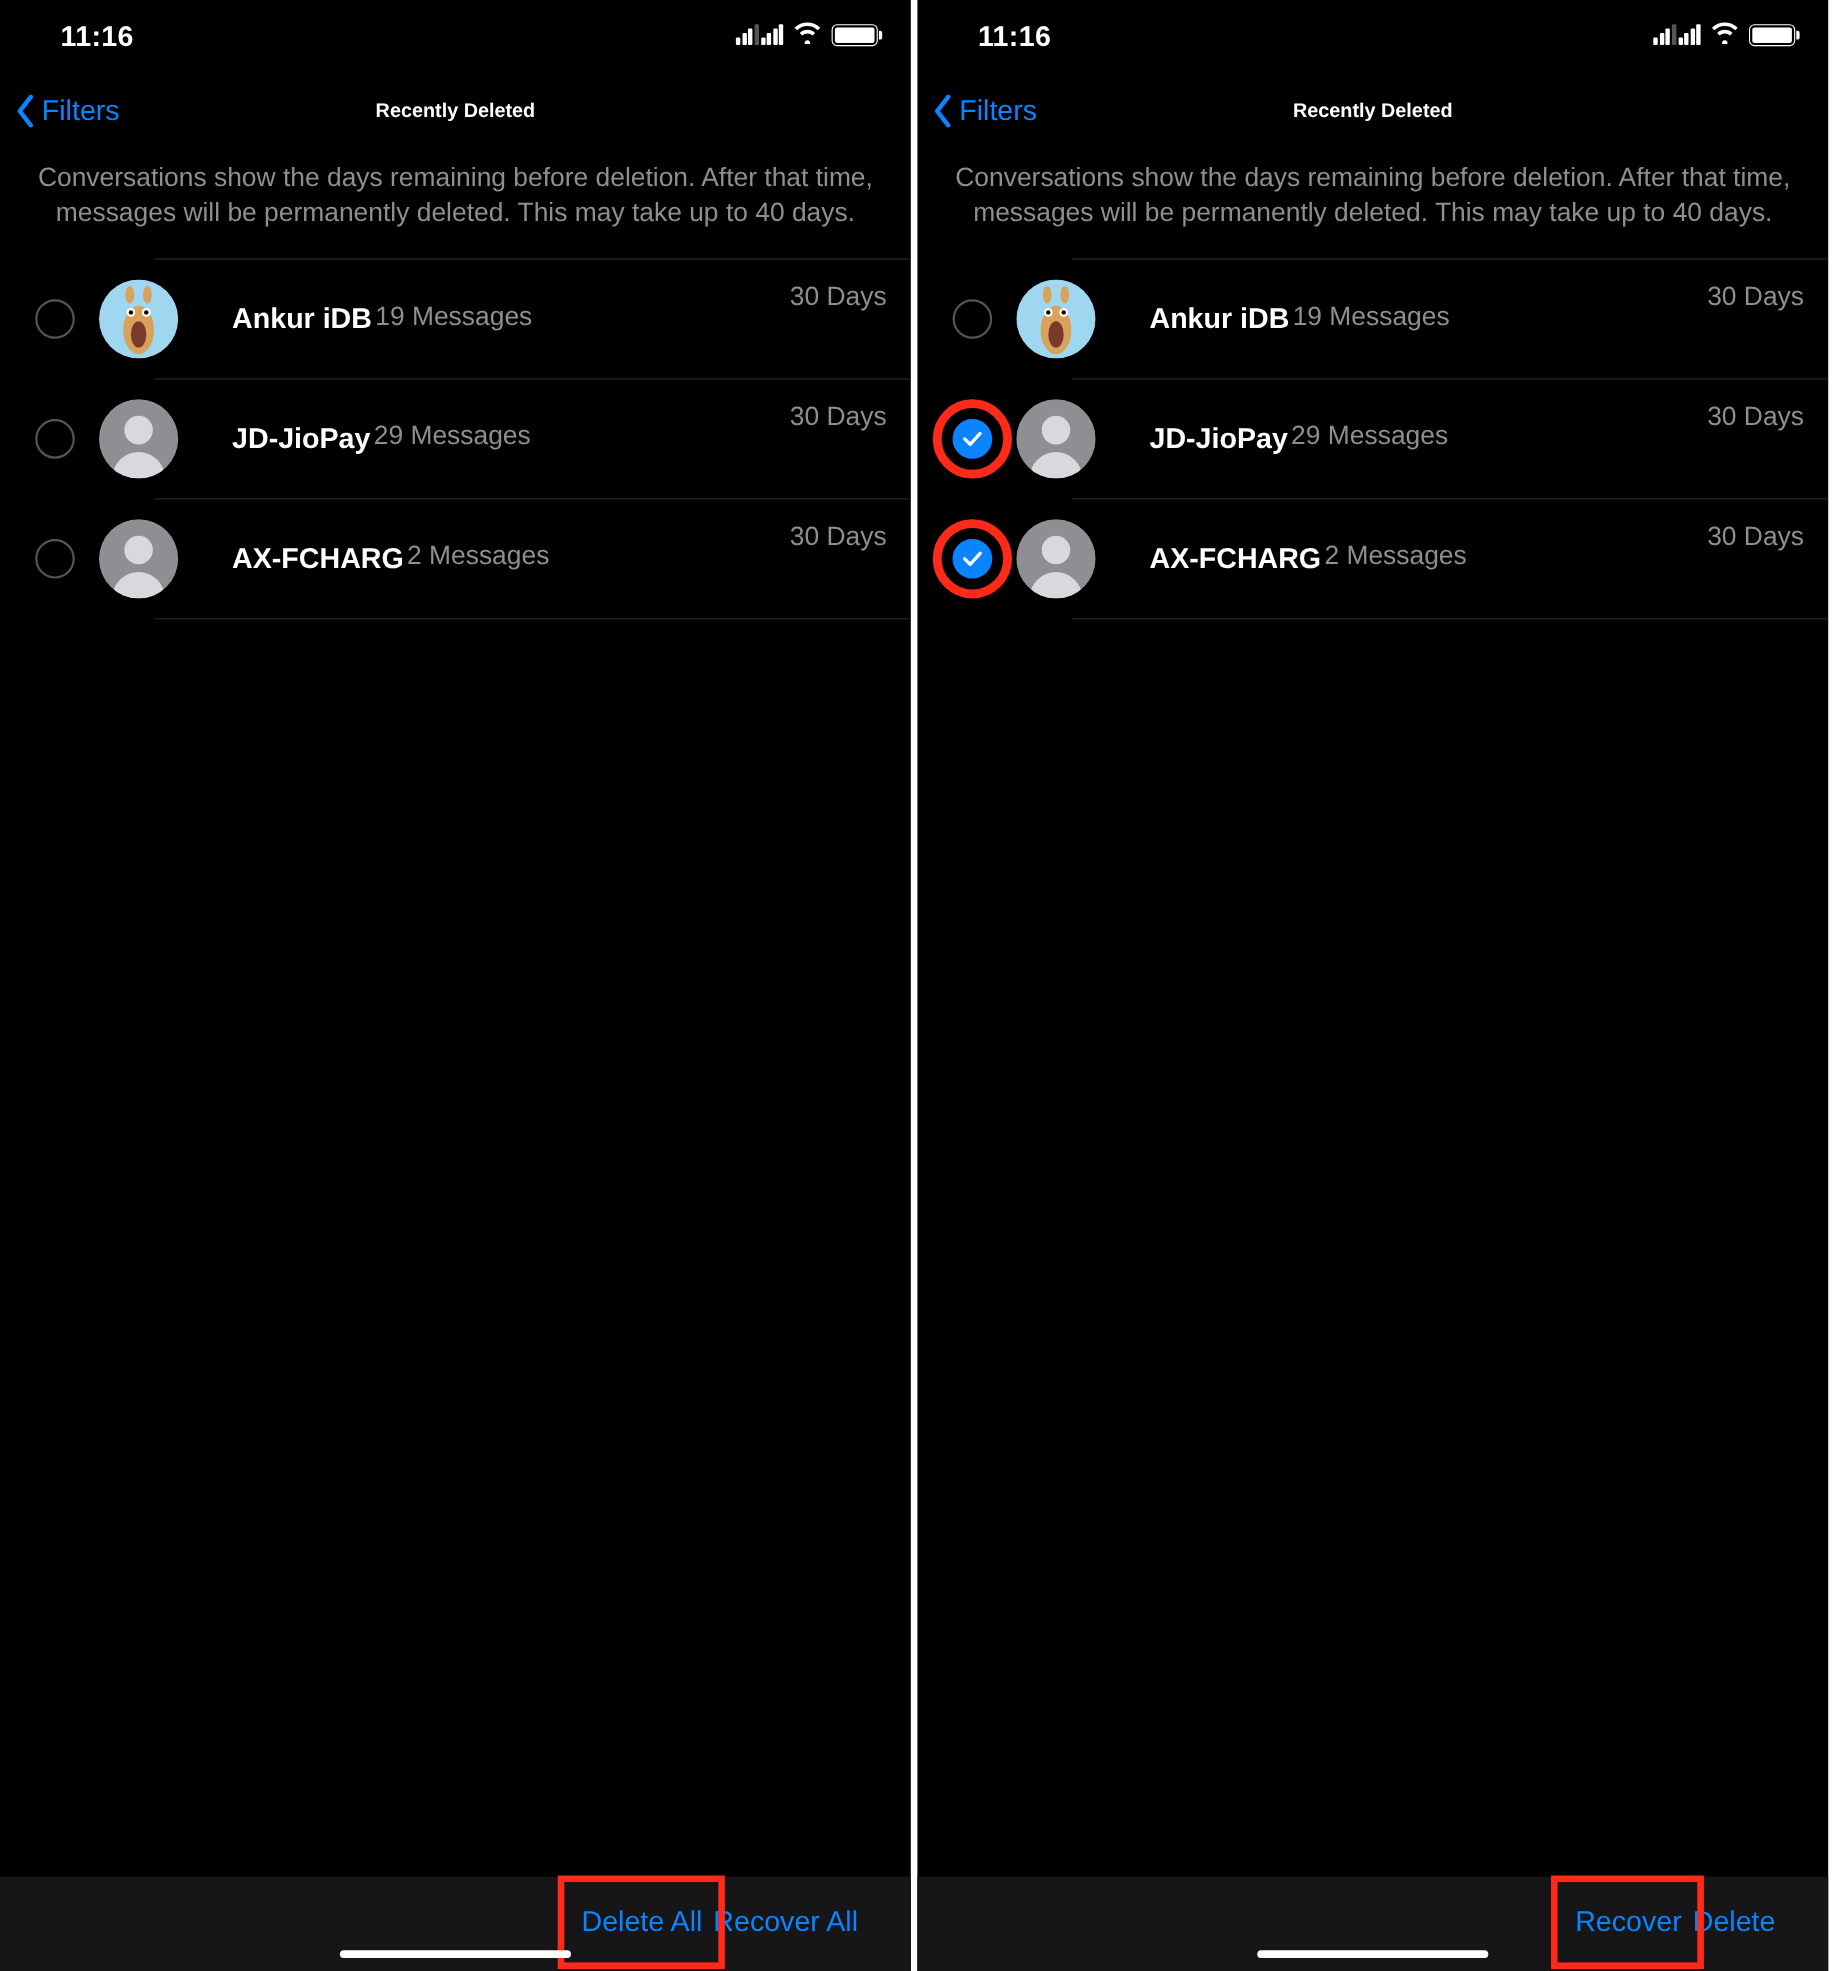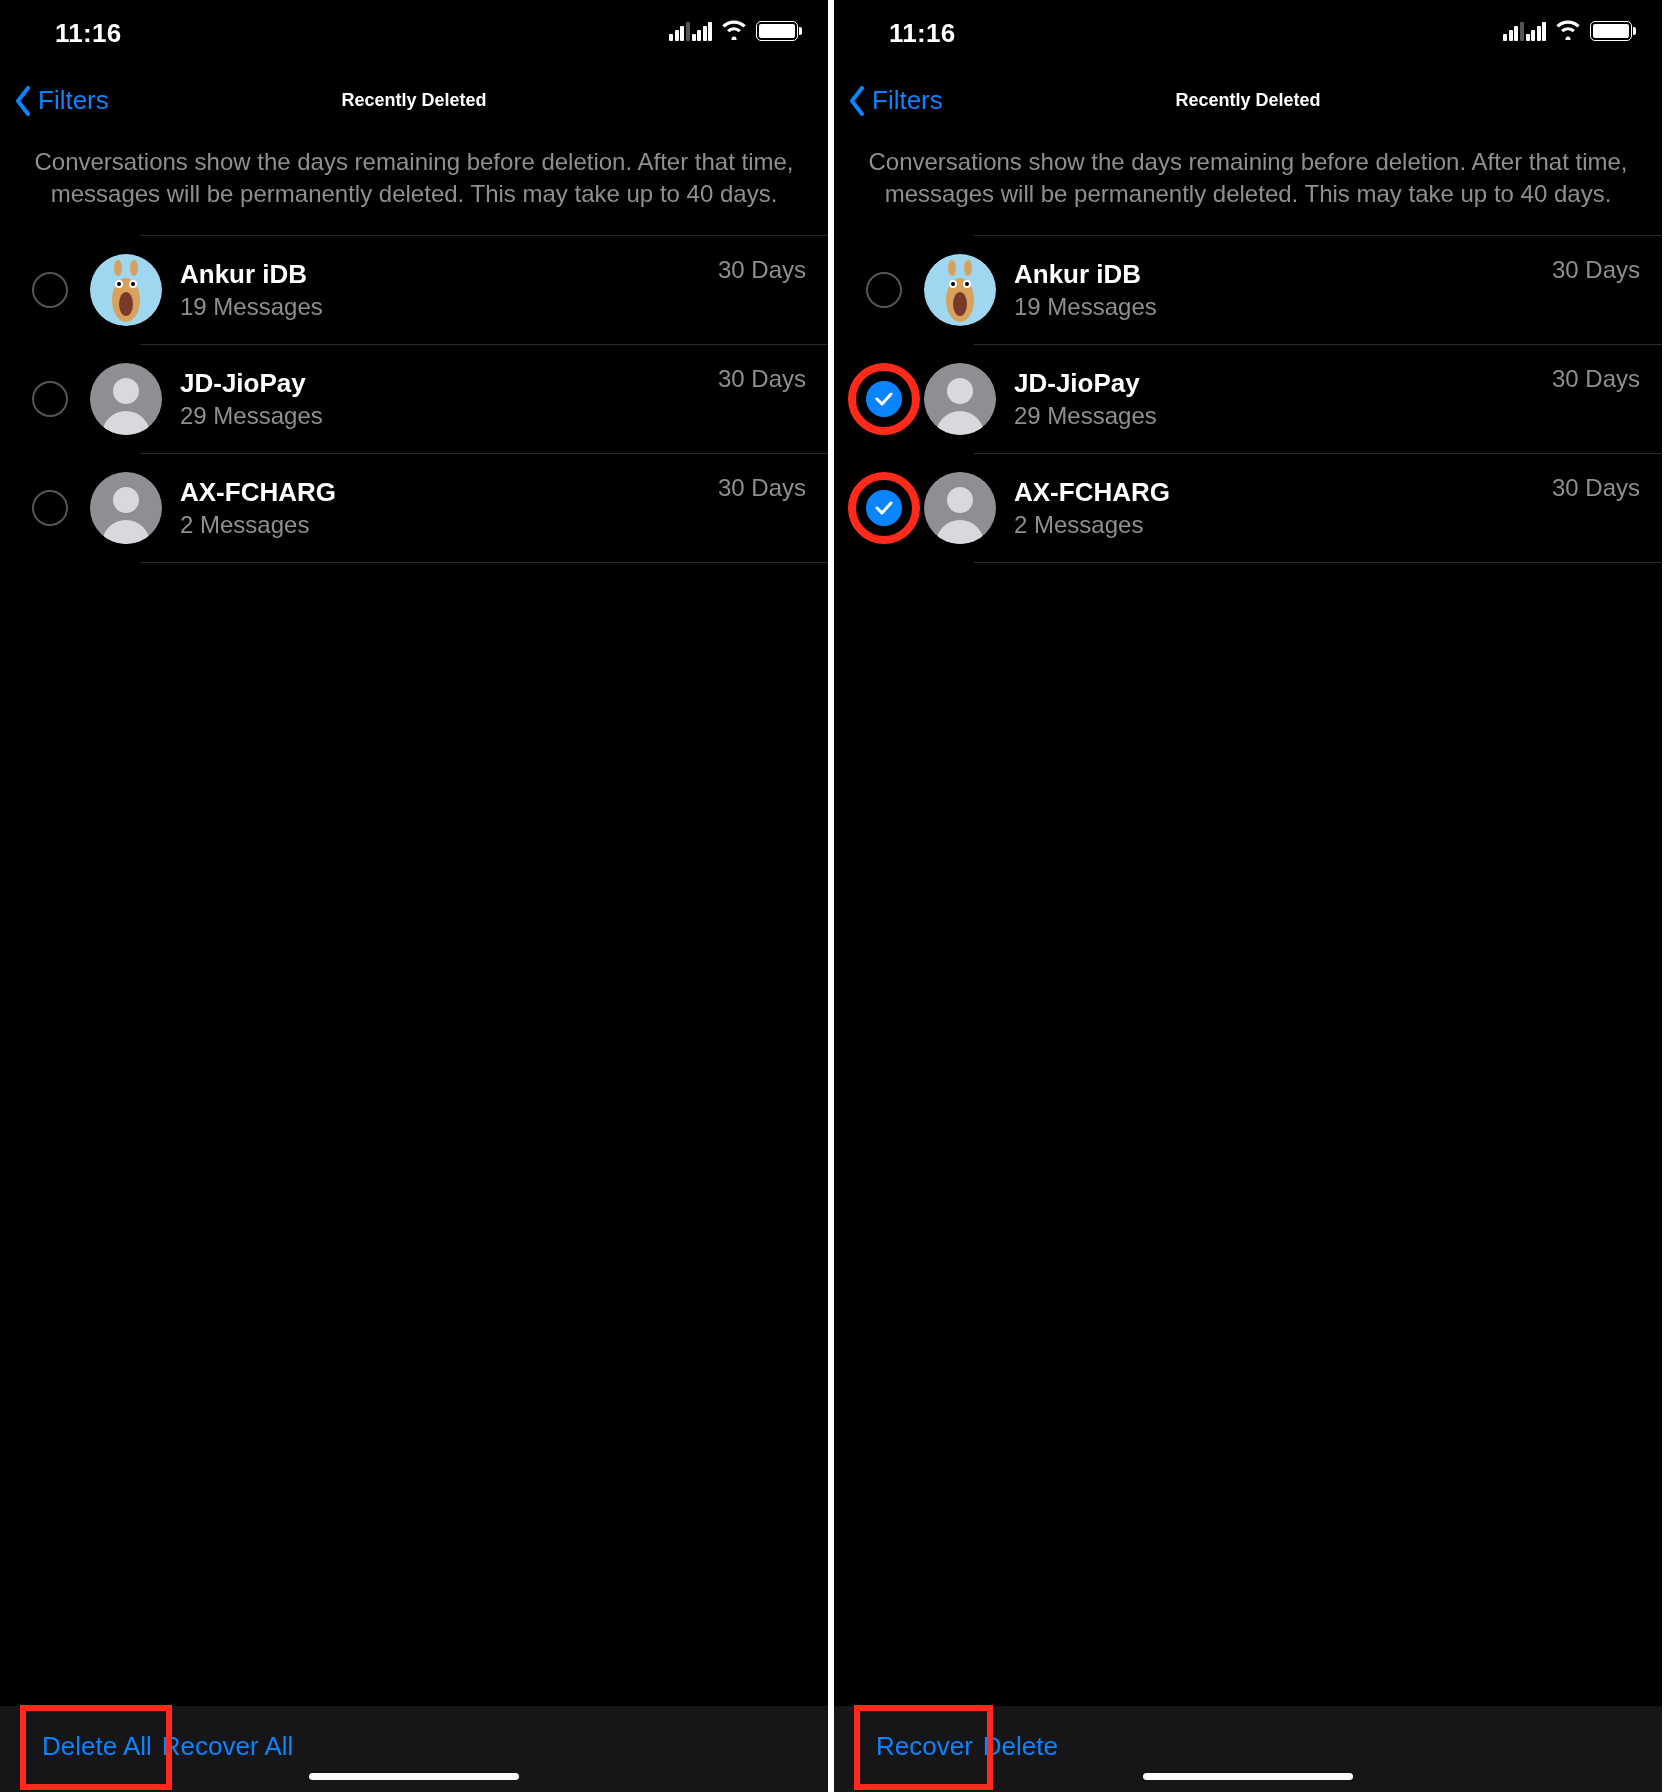--- a/index.html
+++ b/index.html
@@ -32,26 +32,26 @@
     .row-sep.first { margin-left: 140px; }
 
     .select-circle { width: 36px; height: 36px; border: 2px solid #555; border-radius: 50%; flex-shrink: 0; margin-right: 22px; display: flex; align-items: center; justify-content: center; }
     .select-circle.checked { background: #0a84ff; border-color: #0a84ff; }
     .checkmark { width: 18px; height: 14px; }
     .emphasis-ring { position: absolute; width: 72px; height: 72px; border: 8px solid #ff2a1a; border-radius: 50%; left: 14px; pointer-events: none; }
 
     .avatar { width: 72px; height: 72px; border-radius: 50%; margin-right: 18px; flex-shrink: 0; background: #5b5b60; display: flex; align-items: center; justify-content: center; overflow: hidden; }
     .avatar svg { width: 100%; height: 100%; }
 
-    .row-text { flex: 1; display: flex; flex-direction: column; gap: 3px; }
+    .row-text { flex: 1; display: flex; flex-direction: row; gap: 3px; margin-left: 31px; }
     .row-name { color: #fff; font-size: 26px; font-weight: 600; }
     .row-sub { color: #8e8e93; font-size: 24px; }
     .row-days { color: #8e8e93; font-size: 24px; align-self: flex-start; margin-top: 2px; }
 
-    .toolbar { background: #161618; display: flex; justify-content: flex-start; align-items: center; padding: 22px 32px 28px; height: 86px; }
+    .toolbar { background: #161618; display: flex; justify-content: flex-end; align-items: center; padding: 22px 48px 28px; height: 86px; }
     .toolbar-btn { color: #0a84ff; font-size: 26px; background: none; border: none; cursor: pointer; }
     .toolbar-left-wrap { position: relative; padding: 6px 10px; }
     .emphasis-box { position: absolute; border: 6px solid #ff2a1a; left: -12px; right: -10px; top: -20px; bottom: -22px; pointer-events: none; }
 
     .home-indicator { position: absolute; bottom: 12px; left: 50%; transform: translateX(-50%); width: 210px; height: 7px; background: #fff; border-radius: 4px; }
   </style>
 </head>
 <body>
 
 <div class="phone">

